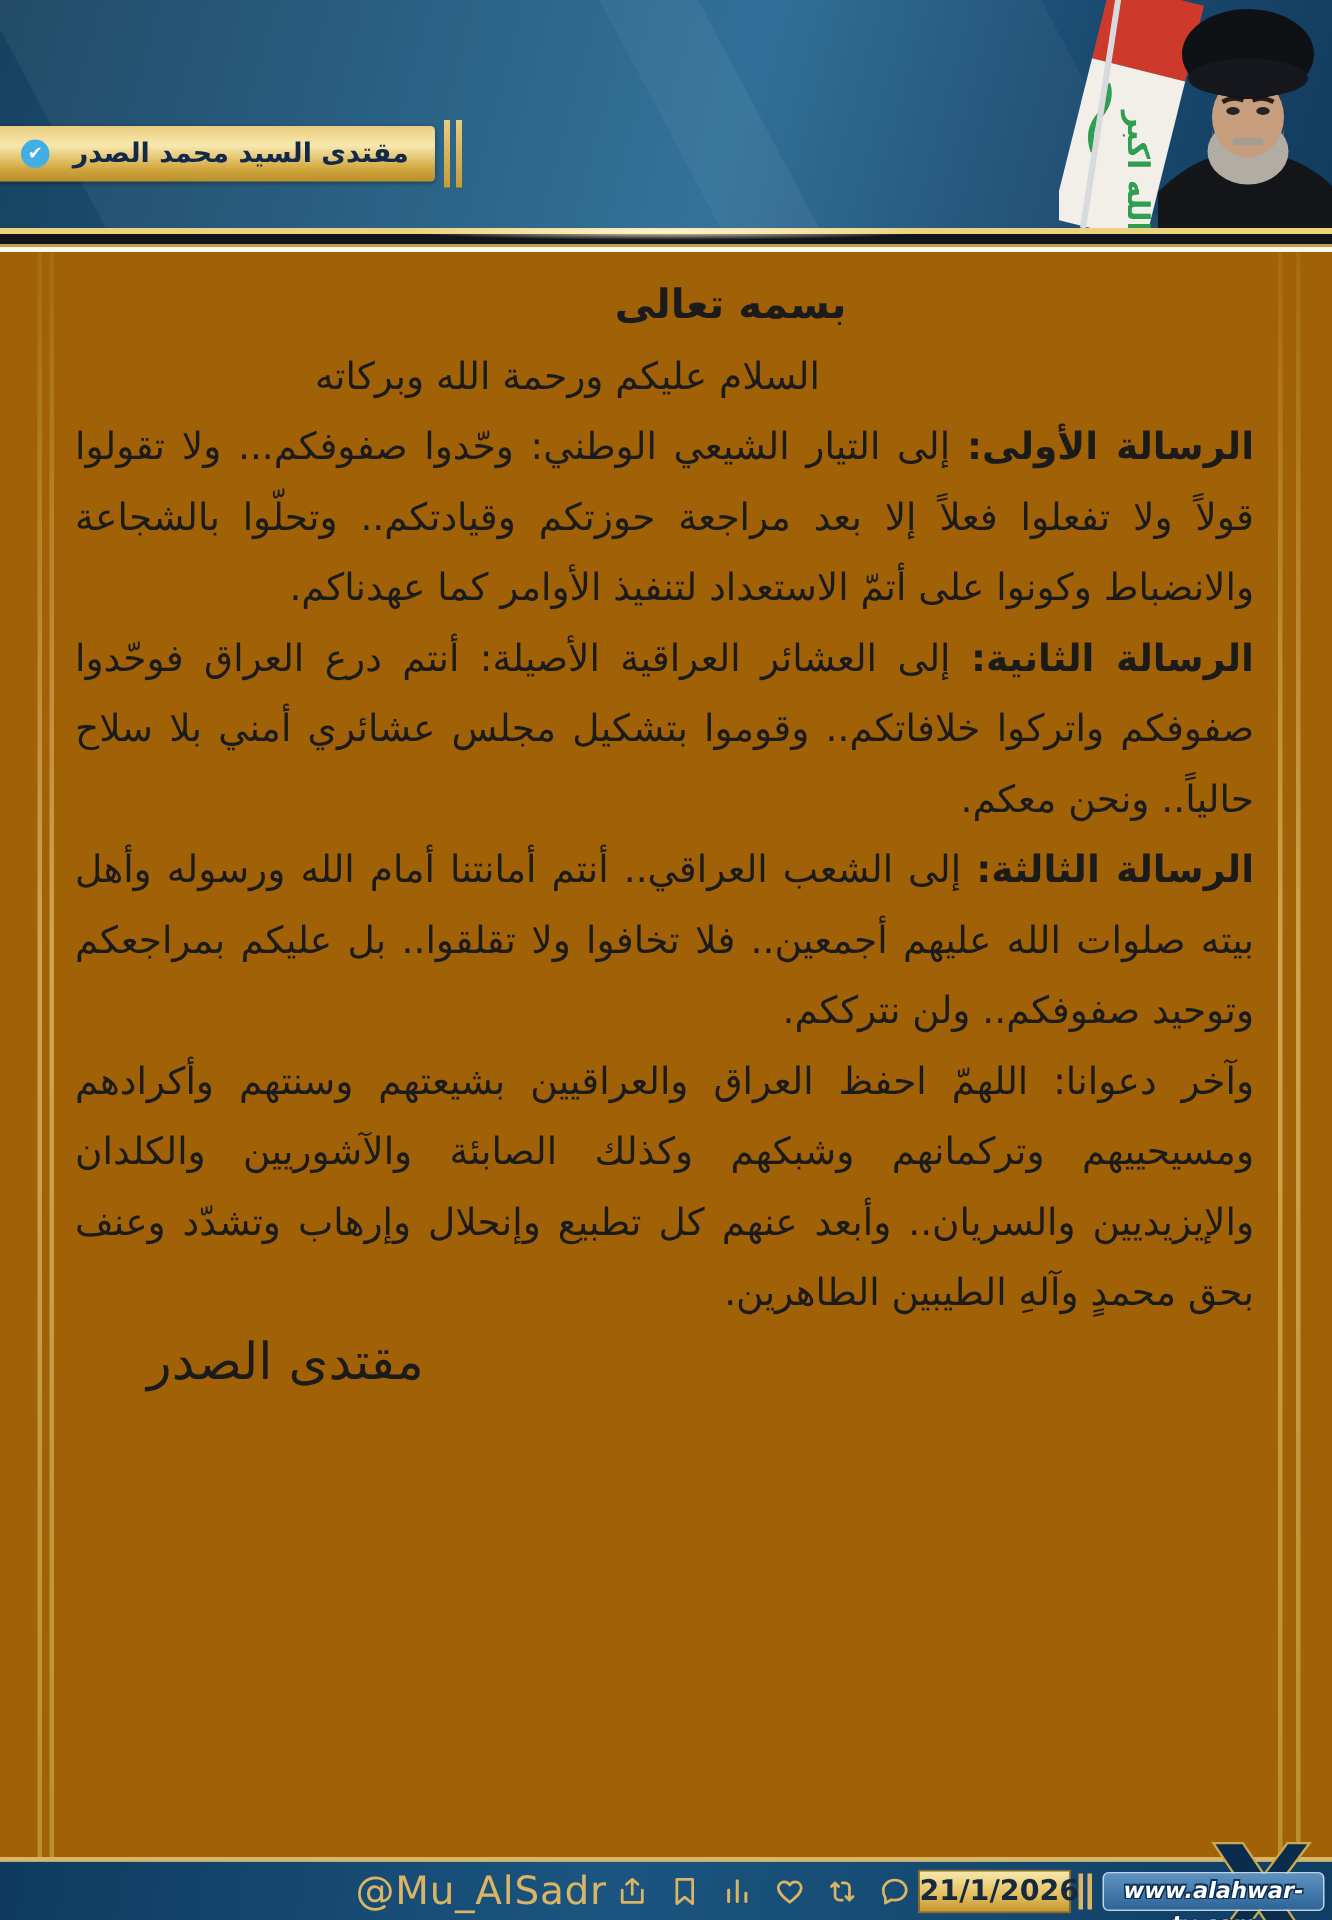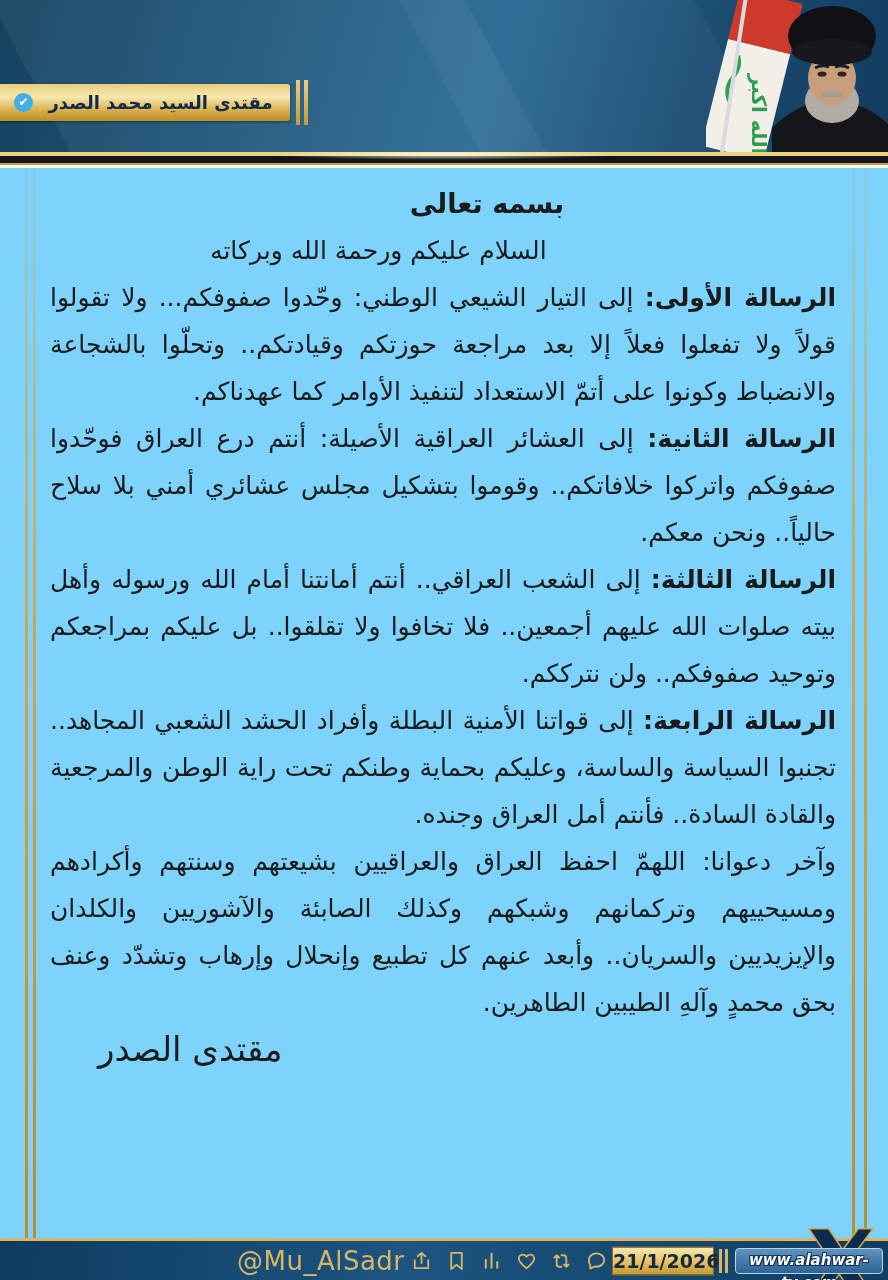--- a/index.html
+++ b/index.html
@@ -27,21 +27,21 @@
   .flag-wrap{position:absolute;right:72px;top:0;width:110px;height:152px;}
   .portrait-wrap{position:absolute;right:0;top:0;width:118px;height:152px;}
 
   
   .hdr-border{height:16px;position:relative;
      background:linear-gradient(180deg,#ecd27b 0 4px,#11141b 4px 11px,#c89f3f 11px 13px,#fbf8ed 13px);}
   .hdr-border:after{content:"";position:absolute;left:30%;right:30%;top:0;height:8px;
      background:radial-gradient(ellipse at 50% 30%,rgba(255,248,214,.95),rgba(255,248,214,0) 70%);}
 
   
-  .paper{position:relative;height:1070px;background:#7dd3fc;padding:12px 52px 0 50px;box-sizing:border-box;}
+  .paper{position:relative;height:1070px;background:#a16207;padding:12px 52px 0 50px;box-sizing:border-box;}
   .vline{position:absolute;top:0;bottom:0;width:3px;
      background:linear-gradient(180deg,rgba(210,170,80,.12) 0%,#cfa64f 45%,#b8902f 100%);}
   .vl1{left:25px;} .vl2{left:33px;} .vr1{right:21px;} .vr2{right:33px;}
 
   .doc{direction:rtl;color:#1b1b1b;font-size:25px;line-height:47px;}
   .doc h1{margin:0;font-size:27px;font-weight:bold;text-align:center;padding-left:88px;line-height:47px;}
   .doc .greeting{margin:0;text-align:left;padding-left:160px;}
   .doc p.msg,.doc p.closing{margin:0;text-align:justify;text-align-last:right;}
   .doc .msg b{font-weight:bold;}
   .doc .signature{margin:0;direction:ltr;text-align:left;padding-left:48px;font-size:34px;}
@@ -120,21 +120,20 @@
     <div class="vline vr1"></div>
     <div class="vline vr2"></div>
 
     <div class="doc">
       <h1>بسمه تعالى</h1>
       <p class="greeting">السلام عليكم ورحمة الله وبركاته</p>
       <div id="messages">
           <p class="msg"><b>الرسالة الأولى:</b> إلى التيار الشيعي الوطني: وحّدوا صفوفكم... ولا تقولوا قولاً ولا تفعلوا فعلاً إلا بعد مراجعة حوزتكم وقيادتكم.. وتحلّوا بالشجاعة والانضباط وكونوا على أتمّ الاستعداد لتنفيذ الأوامر كما عهدناكم.</p>
           <p class="msg"><b>الرسالة الثانية:</b> إلى العشائر العراقية الأصيلة: أنتم درع العراق فوحّدوا صفوفكم واتركوا خلافاتكم.. وقوموا بتشكيل مجلس عشائري أمني بلا سلاح حالياً.. ونحن معكم.</p>
           <p class="msg"><b>الرسالة الثالثة:</b> إلى الشعب العراقي.. أنتم أمانتنا أمام الله ورسوله وأهل بيته صلوات الله عليهم أجمعين.. فلا تخافوا ولا تقلقوا.. بل عليكم بمراجعكم وتوحيد صفوفكم.. ولن نترككم.</p>
-          <p class="msg"><b>الرسالة الرابعة:</b> إلى قواتنا الأمنية البطلة وأفراد الحشد الشعبي المجاهد.. تجنبوا السياسة والساسة، وعليكم بحماية وطنكم تحت راية الوطن والمرجعية والقادة السادة.. فأنتم أمل العراق وجنده.</p>
         </div>
       <p class="closing">وآخر دعوانا: اللهمّ احفظ العراق والعراقيين بشيعتهم وسنتهم وأكرادهم ومسيحييهم وتركمانهم وشبكهم وكذلك الصابئة والآشوريين والكلدان والإيزيديين والسريان.. وأبعد عنهم كل تطبيع وإنحلال وإرهاب وتشدّد وعنف بحق محمدٍ وآلهِ الطيبين الطاهرين.</p>
       <p class="signature">مقتدى الصدر</p>
     </div>
   </main>
 
   <footer class="ftr">
     <span class="handle">@Mu_AlSadr</span>
 
     <div class="icons">

